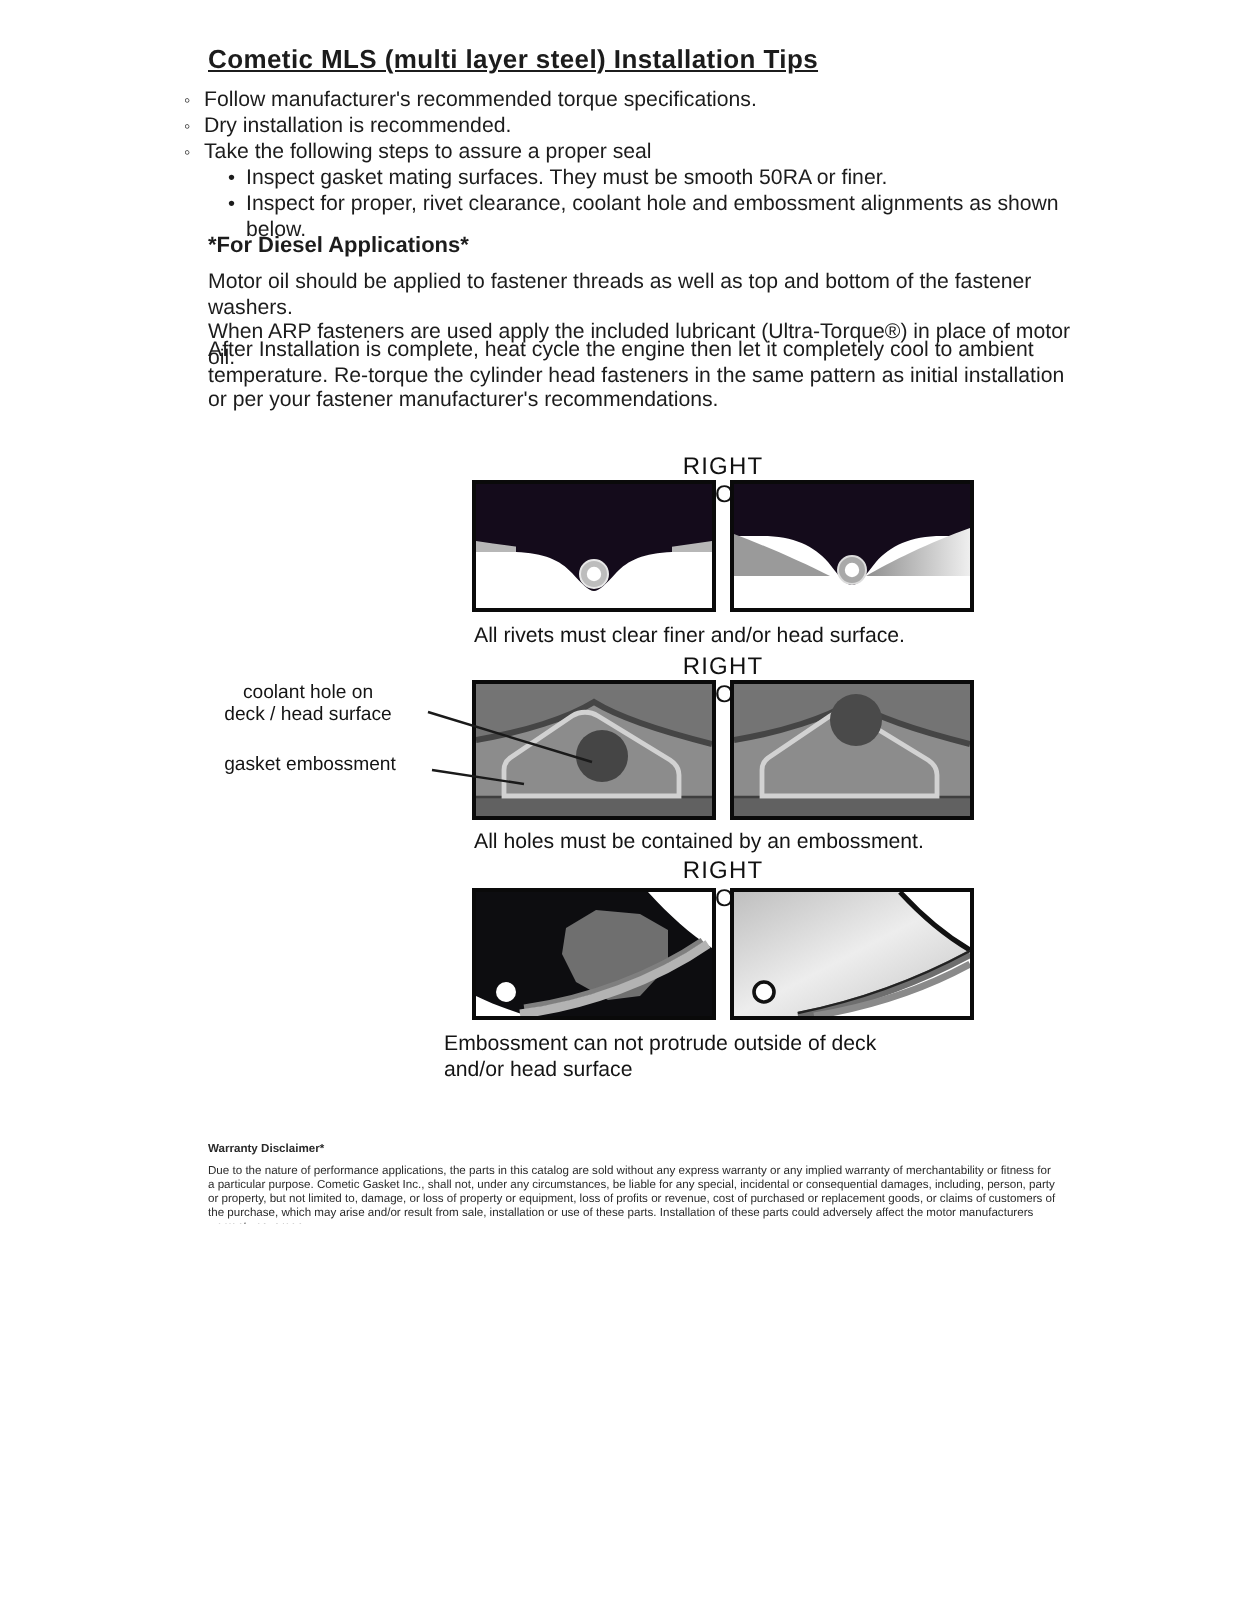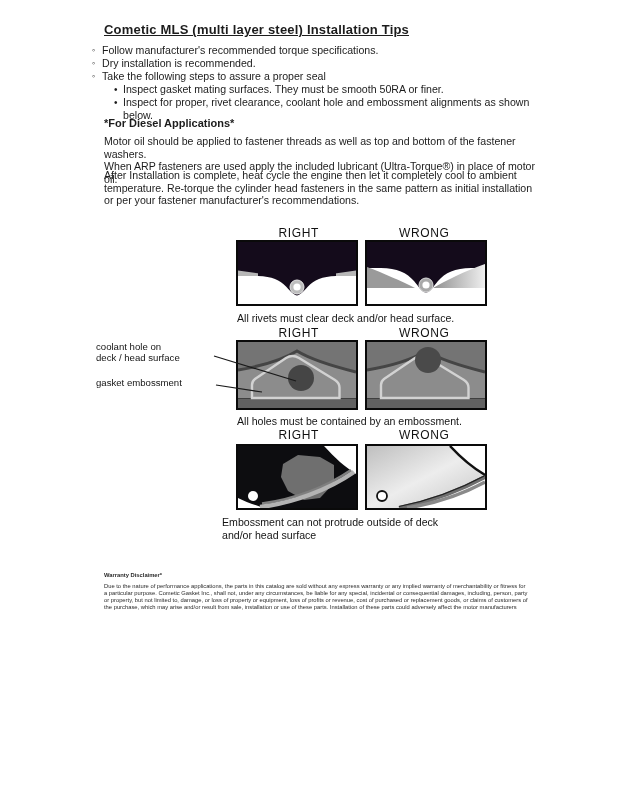--- a/index.html
+++ b/index.html
@@ -16,35 +16,35 @@
   .tips{left:92px;top:44px;font-size:10.6px;line-height:13px;width:460px;}
   .tip{display:flex;}
   .tip .mk{width:10px;flex:0 0 10px;font-size:9px;line-height:13px;}
   .tip.sub{margin-left:22px;}
   .tip.sub .mk{width:9px;flex:0 0 9px;font-size:10px;}
   .diesel-h{left:104px;top:117px;font-size:11px;font-weight:bold;}
   .para{left:104px;width:440px;font-size:10.6px;line-height:12.6px;white-space:pre-line;}
   .p1{top:135px;}
   .p2{top:169px;}
   .note{top:208px;}
-  .hdr-row{display:flex;width:251px;}
+  .hdr-row{display:flex;width:251px;flex-direction:column;}
   .hdr-row span{flex:1;text-align:center;font-size:12px;letter-spacing:.6px;color:#111;}
   .hdr1{left:236px;top:226px;}
   .hdr2{left:236px;top:326px;}
   .hdr3{left:236px;top:428px;}
   .box-row{display:flex;gap:7px;}
   .br1{left:236px;top:240px;}
   .br2{left:236px;top:340px;}
   .br3{left:236px;top:444px;}
   .dbox{border:2px solid #0a0a0a;background:#fff;font-size:0;line-height:0;}
   .cap{font-size:10.6px;line-height:12.5px;white-space:pre-line;color:#141414;}
   .cap1{left:237px;top:312px;}
   .cap2{left:237px;top:415px;}
   .cap3{left:222px;top:516px;width:230px;}
-  .ptr-label{font-size:9.6px;line-height:10.8px;text-align:left;white-space:pre-line;color:#141414;}
+  .ptr-label{font-size:9.6px;line-height:10.8px;text-align:center;white-space:pre-line;color:#141414;}
   .lbl1{left:96px;top:342px;width:116px;}
   .lbl2{left:96px;top:378px;width:118px;}
   .overlay{left:0;top:0;pointer-events:none;}
   .legal{left:104px;top:572px;width:426px;font-size:5.8px;line-height:7px;color:#2a2a2a;}
   .legal p{margin:0 0 5px 0;white-space:pre-line;}
   .legal .lh{font-weight:bold;margin-bottom:4px;}
   .code{left:388px;top:760px;font-size:14.5px;color:#4c1d95;letter-spacing:.4px;}
 </style>
 </head>
 <body>
@@ -110,21 +110,21 @@
         <rect width="118" height="62" fill="#ffffff"></rect>
         <rect width="118" height="26" fill="#140b1b"></rect>
         <path d="M0,46 L0,25 C16,31 34,39 48,46 Z" fill="#9a9a9a"></path>
         <path d="M118,46 L118,22 C98,29 78,39 66,46 Z" fill="url(#gw1)"></path>
         <path d="M14,26 C30,26 40,31 47,39 C52,45 55,50.5 59,50.5 C63,50.5 66,45 71,39 C78,31 88,26 104,26 L104,20 L14,20 Z" fill="#140b1b"></path>
         <circle cx="59" cy="43" r="7" fill="#a9a9a9" stroke="#dcdcdc" stroke-width="1"></circle>
         <circle cx="59" cy="43" r="3.6" fill="#ffffff"></circle>
       </svg>
     </div>
   </div>
-  <div class="abs cap cap1">All rivets must clear deck and/or head surface.</div>
+  <div class="abs cap cap1">All rivets must clear finer and/or head surface.</div>
 
   <div class="abs hdr-row hdr2">
     <span>RIGHT</span>
     <span>WRONG</span>
   </div>
   <div class="abs box-row br2">
     <div class="dbox">
       <svg width="118" height="66" viewBox="0 0 118 66">
         <rect width="118" height="66" fill="#747474"></rect>
         <path d="M0,66 L0,28 C24,24 46,17 59,9 C72,17 94,24 118,30 L118,66 Z" fill="#8c8c8c"></path>

